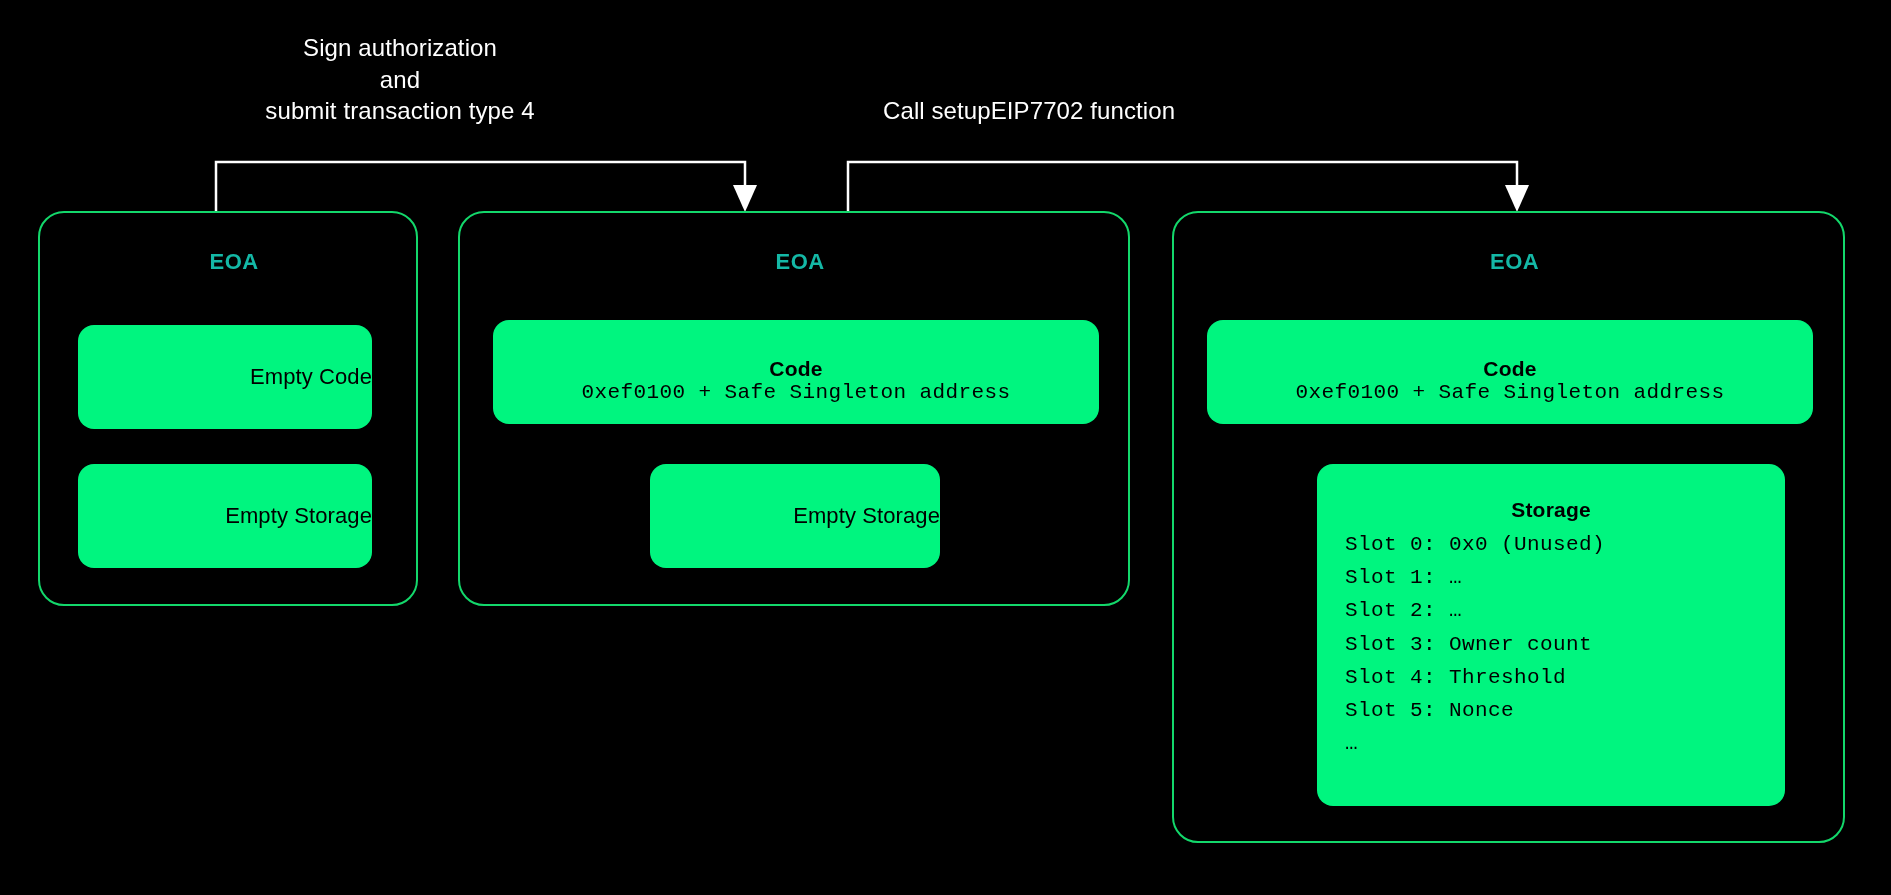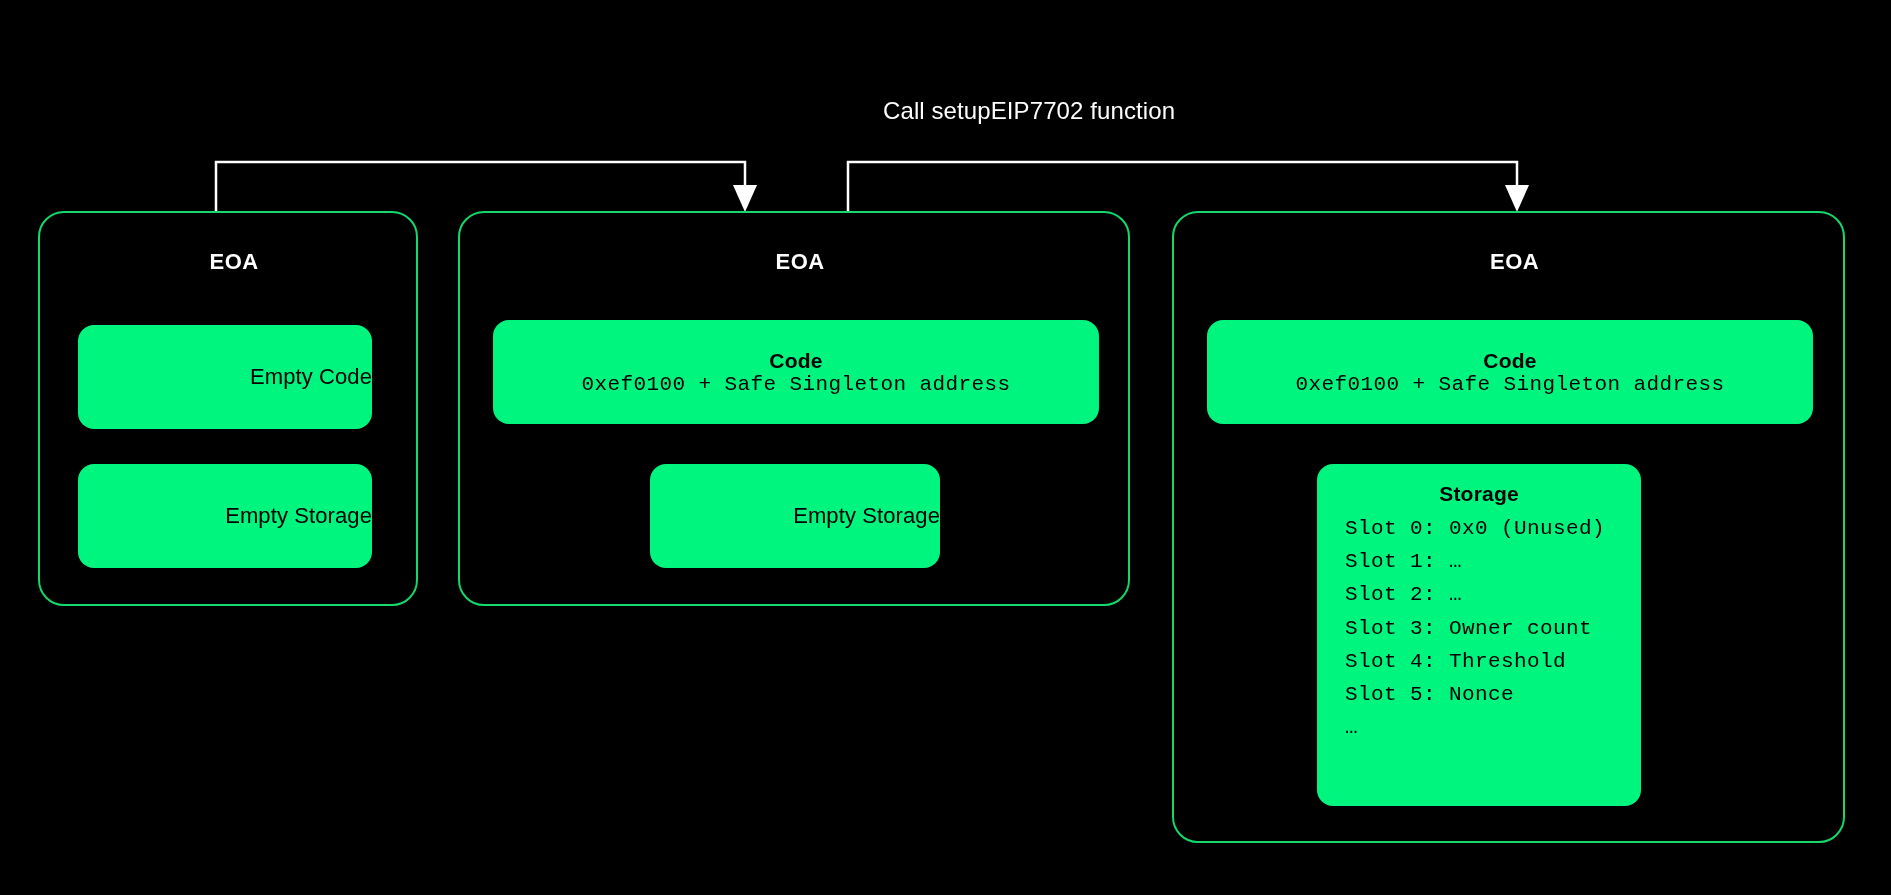--- a/index.html
+++ b/index.html
@@ -65,21 +65,21 @@
   #eoa-box-1 { left: 38px;   top: 211px; width: 380px; height: 395px; }
   #eoa-box-2 { left: 458px;  top: 211px; width: 672px; height: 395px; }
   #eoa-box-3 { left: 1172px; top: 211px; width: 673px; height: 632px; }
 
   .eoa-title {
     position: absolute;
     left: 12px;
     right: 0;
     top: 36px;
     text-align: center;
-    color: #ffffff;
+    color: #14b8a6;
     font-size: 22px;
     font-weight: bold;
     letter-spacing: 0.4px;
   }
 
   
   .panel {
     position: absolute;
     box-sizing: border-box;
     background: #00f57f;
@@ -87,20 +87,21 @@
     color: #000000;
     display: flex;
     flex-direction: column;
     justify-content: center;
   }
   .panel-title {
     text-align: center;
     font-size: 21px;
     font-weight: bold;
     letter-spacing: 0.2px;
+    margin-top: 16px;
   }
   .panel-single {
     text-align: right;
     font-size: 22px;
     font-weight: 500;
     letter-spacing: 0.1px;
   }
   .panel-mono {
     text-align: center;
     font-family: "Liberation Mono", "DejaVu Sans Mono", monospace;
@@ -114,41 +115,44 @@
 
   
   #panel-code-2          { left: 33px;  top: 107px; width: 606px; height: 104px; }
   #panel-empty-storage-2 { left: 190px; top: 251px; width: 290px; height: 104px; }
 
   
   #panel-code-3 { left: 33px; top: 107px; width: 606px; height: 104px; }
   #panel-storage-3 {
     left: 143px;
     top: 251px;
-    width: 324px;
+    width: 468px;
     height: 342px;
     justify-content: flex-start;
     padding: 18px 0 0 0;
   }
   .storage-lines {
     margin-top: 6px;
     padding-left: 28px;
     font-family: "Liberation Mono", "DejaVu Sans Mono", monospace;
     font-size: 21px;
     line-height: 1.58;
     color: #000000;
     white-space: pre;
     letter-spacing: 0.4px;
   }
 </style>
 </head>
 <body>
 
 <div class="stage">
 
+  <div class="conn-label" id="label-1">Sign authorization
+and
+submit transaction type 4</div>
 
   <div class="conn-label" id="label-2">Call setupEIP7702 function</div>
 
   <svg class="connectors" viewBox="0 0 1891 895">
 
     <g>
       <path d="M216,211 L216,162 L745,162 L745,185" fill="none" stroke="#ffffff" stroke-width="2.5"></path>
       <path d="M733,185 L757,185 L745,212 Z" fill="#ffffff"></path>
     </g>
 

